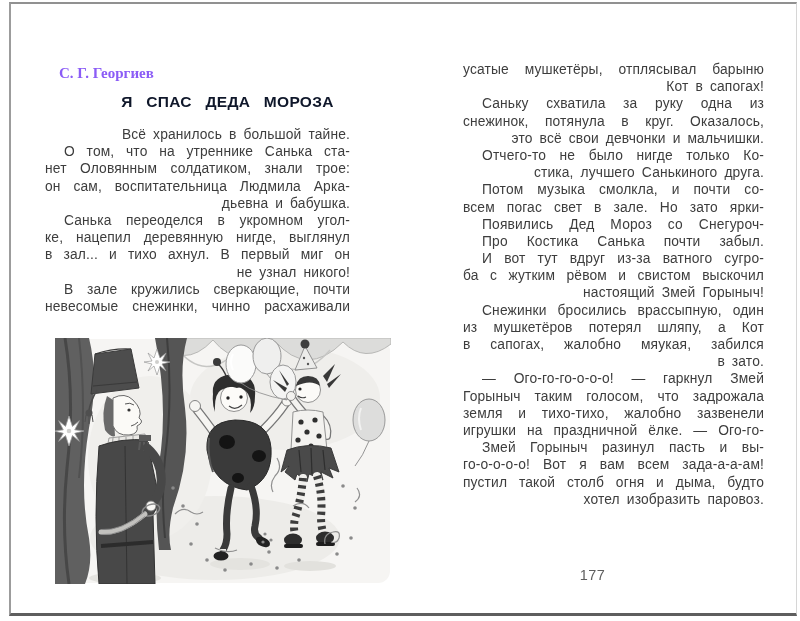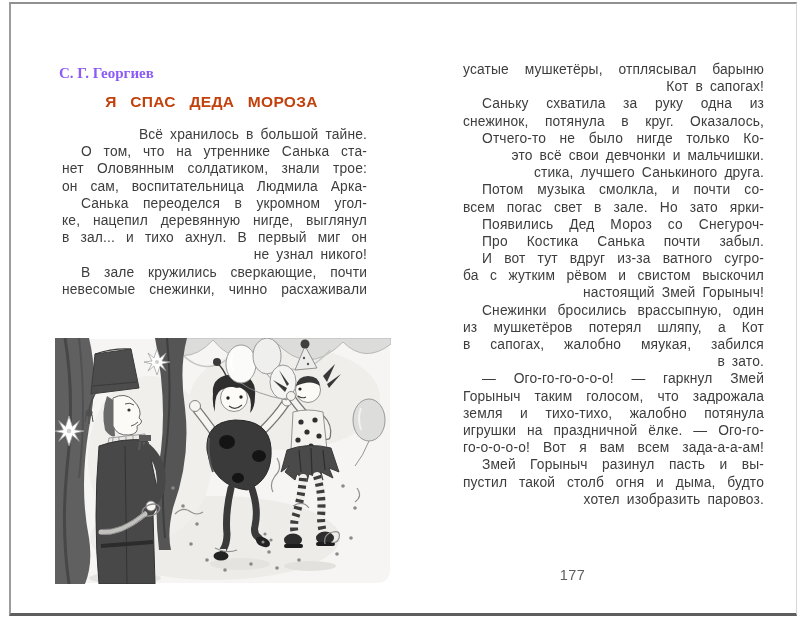--- a/index.html
+++ b/index.html
@@ -20,89 +20,90 @@
     border-right:1px solid #d6d6d6;
     pointer-events:none;
   }
   .author{
     position:absolute;left:59px;top:64px;width:305px;
     text-align:left;
     font-family:"Liberation Serif", serif;
     font-weight:bold;font-size:15px;line-height:18px;color:#8b5cf6;
   }
   .story-title{
-    position:absolute;left:59px;top:92px;width:305px;
+    position:absolute;left:75px;top:92px;width:305px;
     text-align:center;font-weight:bold;font-size:15.5px;line-height:19px;
-    letter-spacing:.3px;word-spacing:9px;color:#c2410c;
+    letter-spacing:.3px;word-spacing:9px;color:#0f172a;
   }
   .col{position:absolute;font-size:13.8px;letter-spacing:.15px;}
-  .col-left{left:62px;top:126px;width:305px;}
+  .col-left{left:45px;top:126px;width:305px;}
   .col-right{left:442px;top:61px;width:301px;margin-left:21px;}
   .line{
     height:17.2px;line-height:17.2px;
     white-space:nowrap;overflow:visible;
     text-align:right;word-spacing:3px;
   }
   .line.just{white-space:normal;word-spacing:normal;text-align:justify;text-align-last:justify;overflow:hidden;}
   .line.ind{text-indent:19px;}
   .illustration{
     position:absolute;left:55px;top:338px;width:336px;height:246px;
   }
   .page-number{
-    position:absolute;left:422px;top:566px;width:301px;
+    position:absolute;left:442px;top:566px;width:301px;
     text-align:center;font-size:14.5px;line-height:18px;
     color:#5f5f5f;letter-spacing:.5px;
   }
 </style>
 </head>
 <body>
 
 <div class="page">
   <div class="page-frame"></div>
 
   <div class="author">С. Г. Георгиев</div>
   <div class="story-title">Я СПАС ДЕДА МОРОЗА</div>
 
   <div class="col col-left">
       <div class="line ind">Всё хранилось в большой тайне.</div>
       <div class="line just ind">О том, что на утреннике Санька ста-</div>
       <div class="line just">нет Оловянным солдатиком, знали трое:</div>
       <div class="line just">он сам, воспитательница Людмила Арка-</div>
+      <div class="line">дьевна и бабушка.</div>
       <div class="line just ind">Санька переоделся в укромном угол-</div>
       <div class="line just">ке, нацепил деревянную нигде, выглянул</div>
       <div class="line just">в зал... и тихо ахнул. В первый миг он</div>
       <div class="line">не узнал никого!</div>
       <div class="line just ind">В зале кружились сверкающие, почти</div>
       <div class="line just">невесомые снежинки, чинно расхаживали</div>
     </div>
   <div class="col col-right">
       <div class="line just">усатые мушкетёры, отплясывал барыню</div>
       <div class="line">Кот в сапогах!</div>
       <div class="line just ind">Саньку схватила за руку одна из</div>
       <div class="line just">снежинок, потянула в круг. Оказалось,</div>
+      <div class="line">это всё свои девчонки и мальчишки.</div>
       <div class="line just ind">Отчего-то не было нигде только Ко-</div>
-      <div class="line">это всё свои девчонки и мальчишки.</div>
       <div class="line">стика, лучшего Санькиного друга.</div>
       <div class="line just ind">Потом музыка смолкла, и почти со-</div>
       <div class="line just">всем погас свет в зале. Но зато ярки-</div>
       <div class="line just ind">Появились Дед Мороз со Снегуроч-</div>
       <div class="line just ind">Про Костика Санька почти забыл.</div>
       <div class="line just ind">И вот тут вдруг из-за ватного сугро-</div>
       <div class="line just">ба с жутким рёвом и свистом выскочил</div>
       <div class="line">настоящий Змей Горыныч!</div>
       <div class="line just ind">Снежинки бросились врассыпную, один</div>
       <div class="line just">из мушкетёров потерял шляпу, а Кот</div>
       <div class="line just">в сапогах, жалобно мяукая, забился</div>
       <div class="line">в зато.</div>
       <div class="line just ind">— Ого-го-го-о-о-о! — гаркнул Змей</div>
       <div class="line just">Горыныч таким голосом, что задрожала</div>
-      <div class="line just">земля и тихо-тихо, жалобно потянула</div>
+      <div class="line just">земля и тихо-тихо, жалобно зазвенели</div>
       <div class="line just">игрушки на праздничной ёлке. — Ого-го-</div>
+      <div class="line just ind">Змей Горыныч разинул пасть и вы-</div>
       <div class="line just">го-о-о-о-о! Вот я вам всем зада-а-а-ам!</div>
-      <div class="line just ind">Змей Горыныч разинул пасть и вы-</div>
       <div class="line just">пустил такой столб огня и дыма, будто</div>
       <div class="line">хотел изобразить паровоз.</div>
     </div>
 
   <svg class="illustration" viewBox="0 0 336 246" xmlns="http://www.w3.org/2000/svg">
 
     <g>
       <rect x="1" y="1" width="334" height="244" rx="12" fill="#f6f5f3"></rect>
       <ellipse cx="230" cy="60" rx="95" ry="52" fill="#efeeeb"></ellipse>
       <ellipse cx="160" cy="200" rx="125" ry="42" fill="#edecE9"></ellipse>

